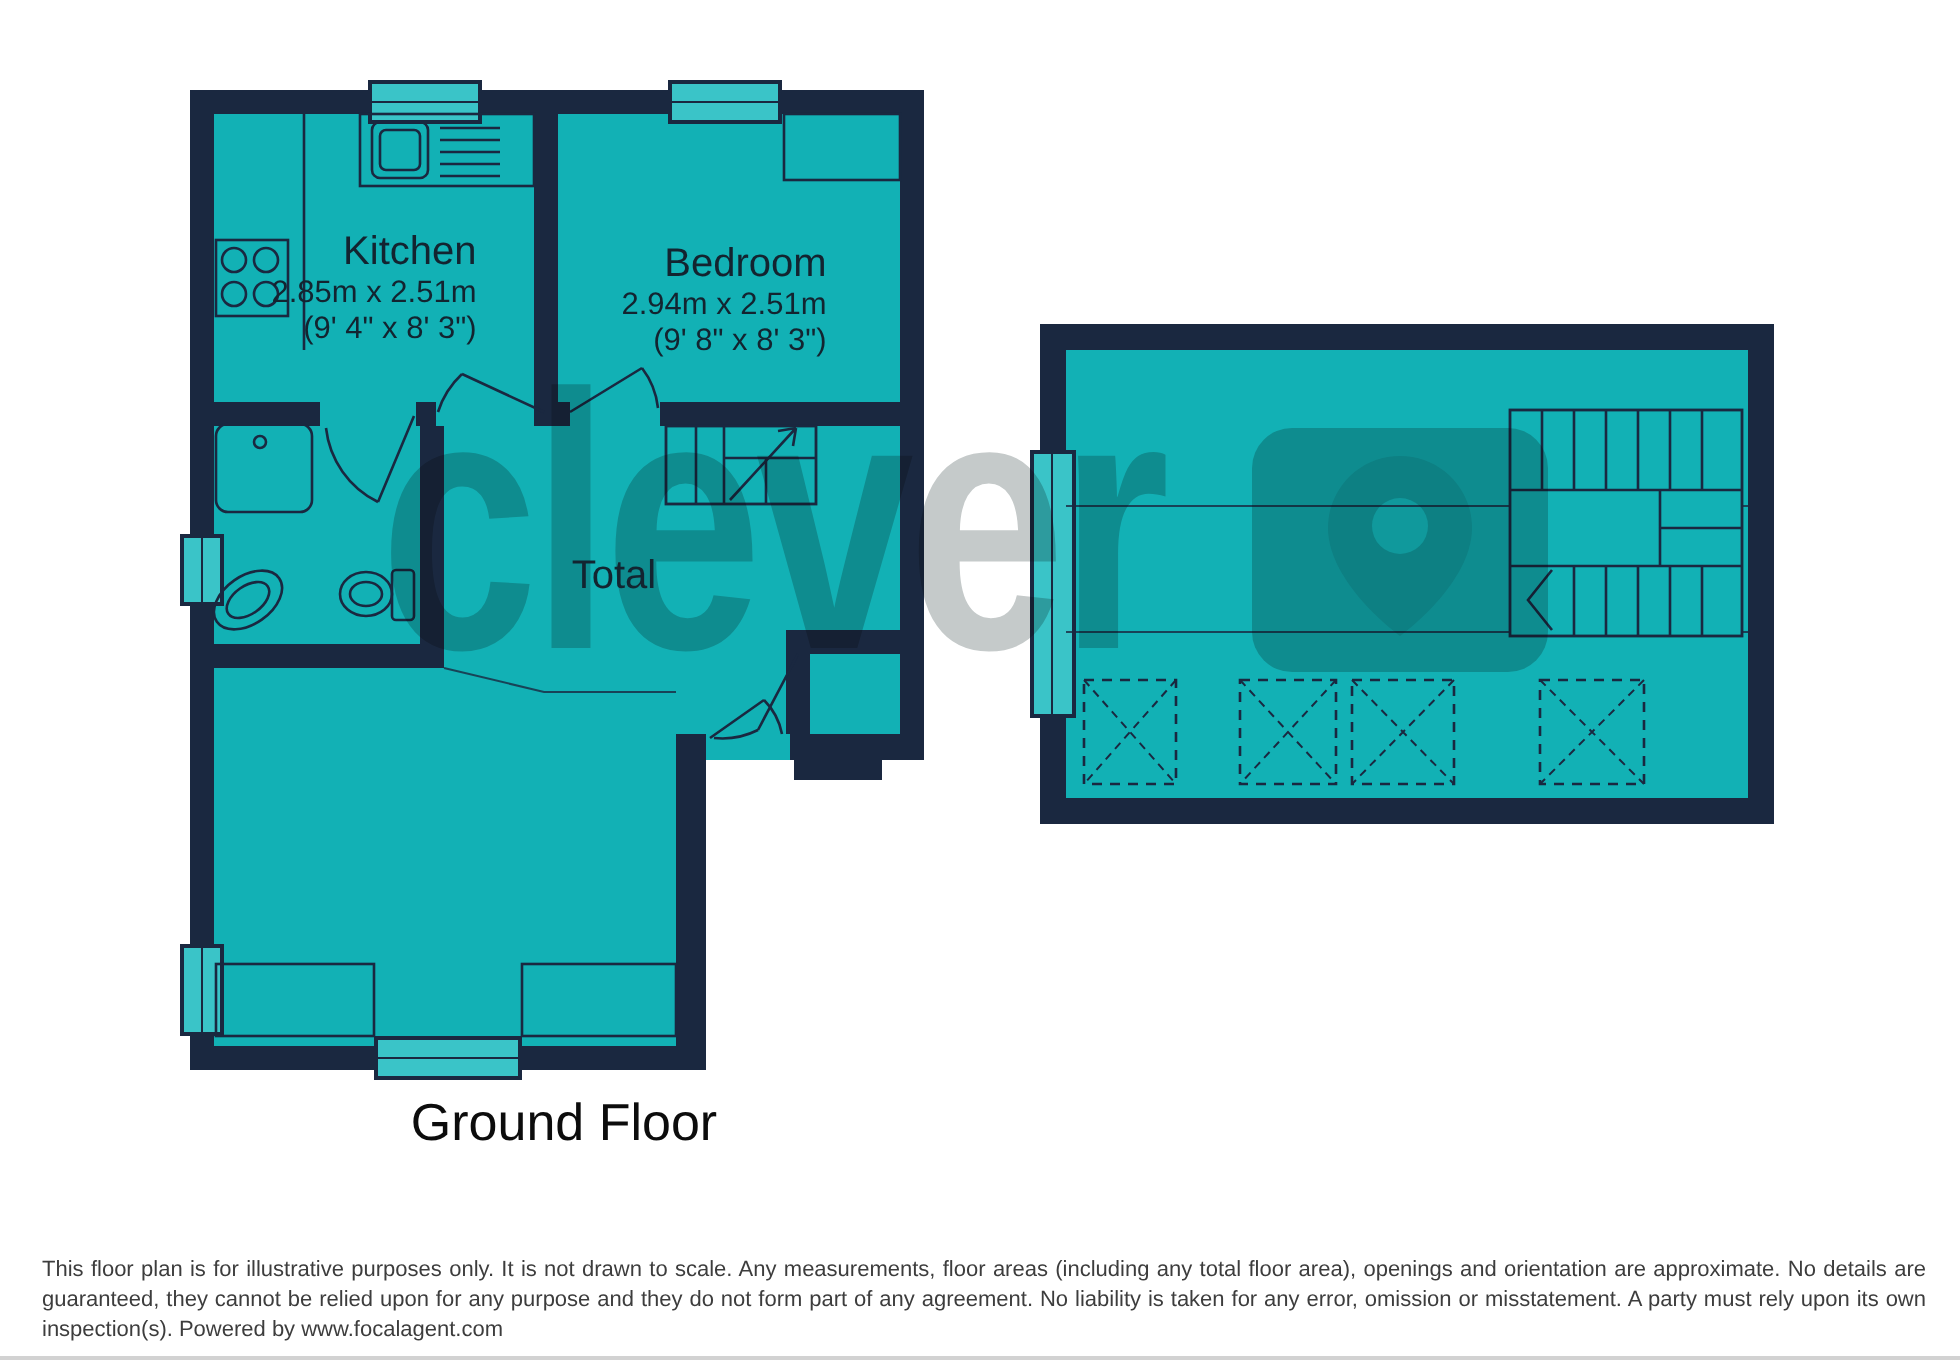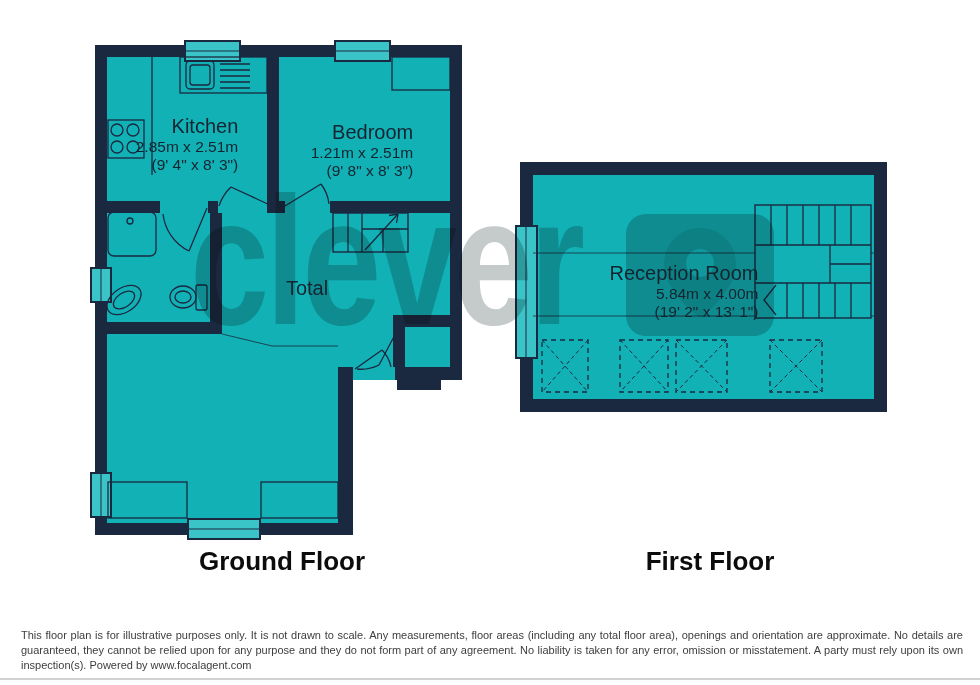--- a/index.html
+++ b/index.html
@@ -16,21 +16,21 @@
 
   
   .room-label{position:absolute;z-index:3;transform:translateX(-50%);text-align:right;
               color:#132430;white-space:nowrap;}
   .rname{font-size:20px;line-height:23px;}
   .rdim{font-size:15.5px;line-height:18px;}
   .room-label.small .rname{font-size:13px;line-height:15px;}
   .room-label.small .rdim{font-size:9px;line-height:10.5px;}
 
   .floor-caption{position:absolute;z-index:3;transform:translateX(-50%);
-                 font-weight:bold;font-size:26px;color:#0c0c0c;white-space:nowrap;}
+                 font-weight:normal;font-size:26px;color:#0c0c0c;white-space:nowrap;}
 
   
   #footer-title{position:absolute;left:21px;top:600px;z-index:3;font-size:20px;
                 color:#333;letter-spacing:-.2px;}
   #footer-disclaimer{position:absolute;left:21px;top:628px;width:942px;z-index:3;
                      font-size:11px;line-height:14.8px;color:#3d3d3d;text-align:justify;}
   #bottom-border{position:absolute;left:0;top:678px;width:980px;height:2px;
                  background:#d2d2d2;z-index:3;}
 
   
@@ -212,34 +212,28 @@
   </div>
 
   <div class="room-label" style="left:187px;top:115px">
     <div class="rname">Kitchen</div>
     <div class="rdim">2.85m x 2.51m</div>
     <div class="rdim">(9' 4" x 8' 3")</div>
   </div>
 
   <div class="room-label" style="left:362px;top:121px">
     <div class="rname">Bedroom</div>
-    <div class="rdim">1.21m x 2.51m</div>
+    <div class="rdim">2.94m x 2.51m</div>
     <div class="rdim">(9' 8" x 8' 3")</div>
   </div>
 
 
   <div class="room-label" style="left:307px;top:277px">
     <div class="rname">Total</div>
   </div>
 
 
-  <div class="room-label" style="left:684px;top:262px">
-    <div class="rname">Reception Room</div>
-    <div class="rdim">5.84m x 4.00m</div>
-    <div class="rdim">(19' 2" x 13' 1")</div>
-  </div>
 
   <div class="floor-caption" style="left:282px;top:546px">Ground Floor</div>
-  <div class="floor-caption" style="left:710px;top:546px">First Floor</div>
 
   <div id="footer-disclaimer">This floor plan is for illustrative purposes only. It is not drawn to scale. Any measurements, floor areas (including any total floor area), openings and orientation are approximate. No details are guaranteed, they cannot be relied upon for any purpose and they do not form part of any agreement. No liability is taken for any error, omission or misstatement. A party must rely upon its own inspection(s). Powered by www.focalagent.com</div>
   <div id="bottom-border"></div>
 </div>
 
 </body></html>

